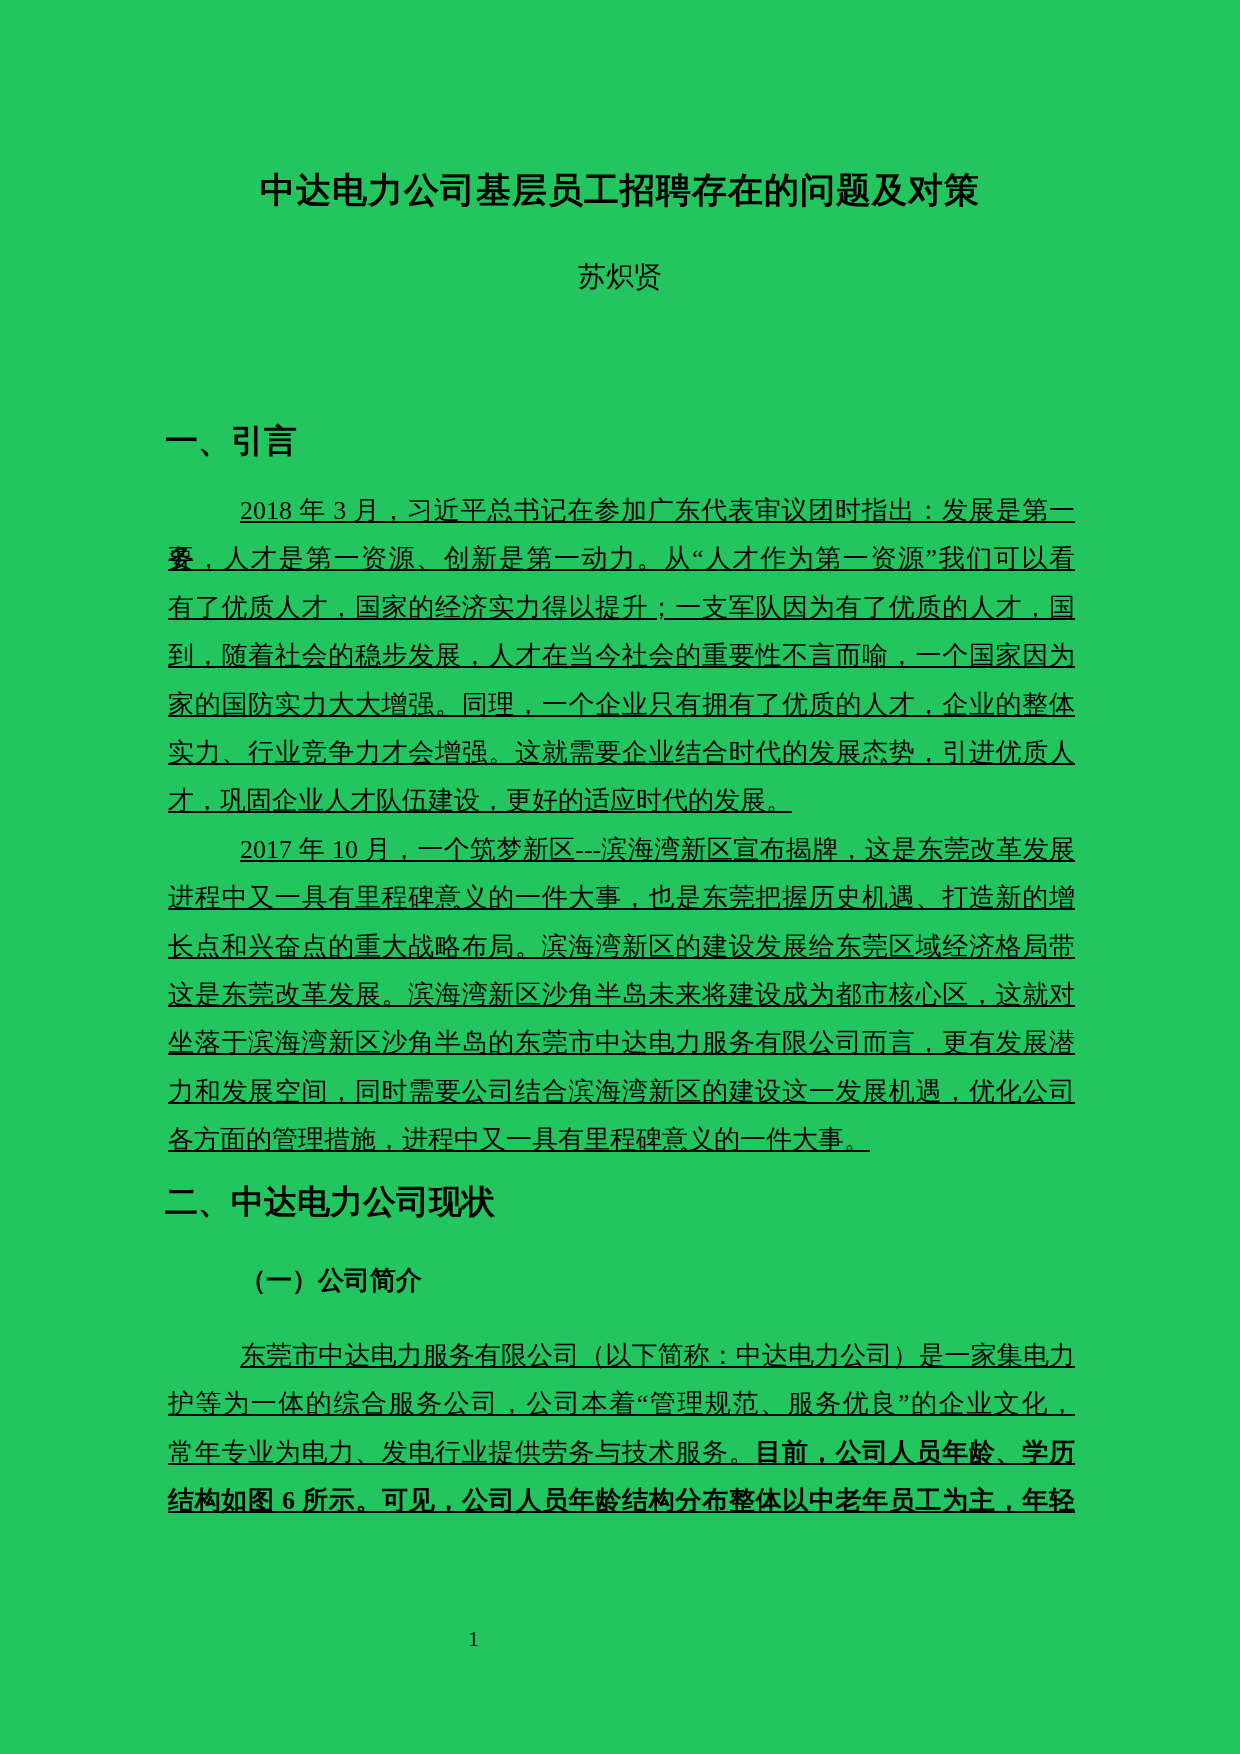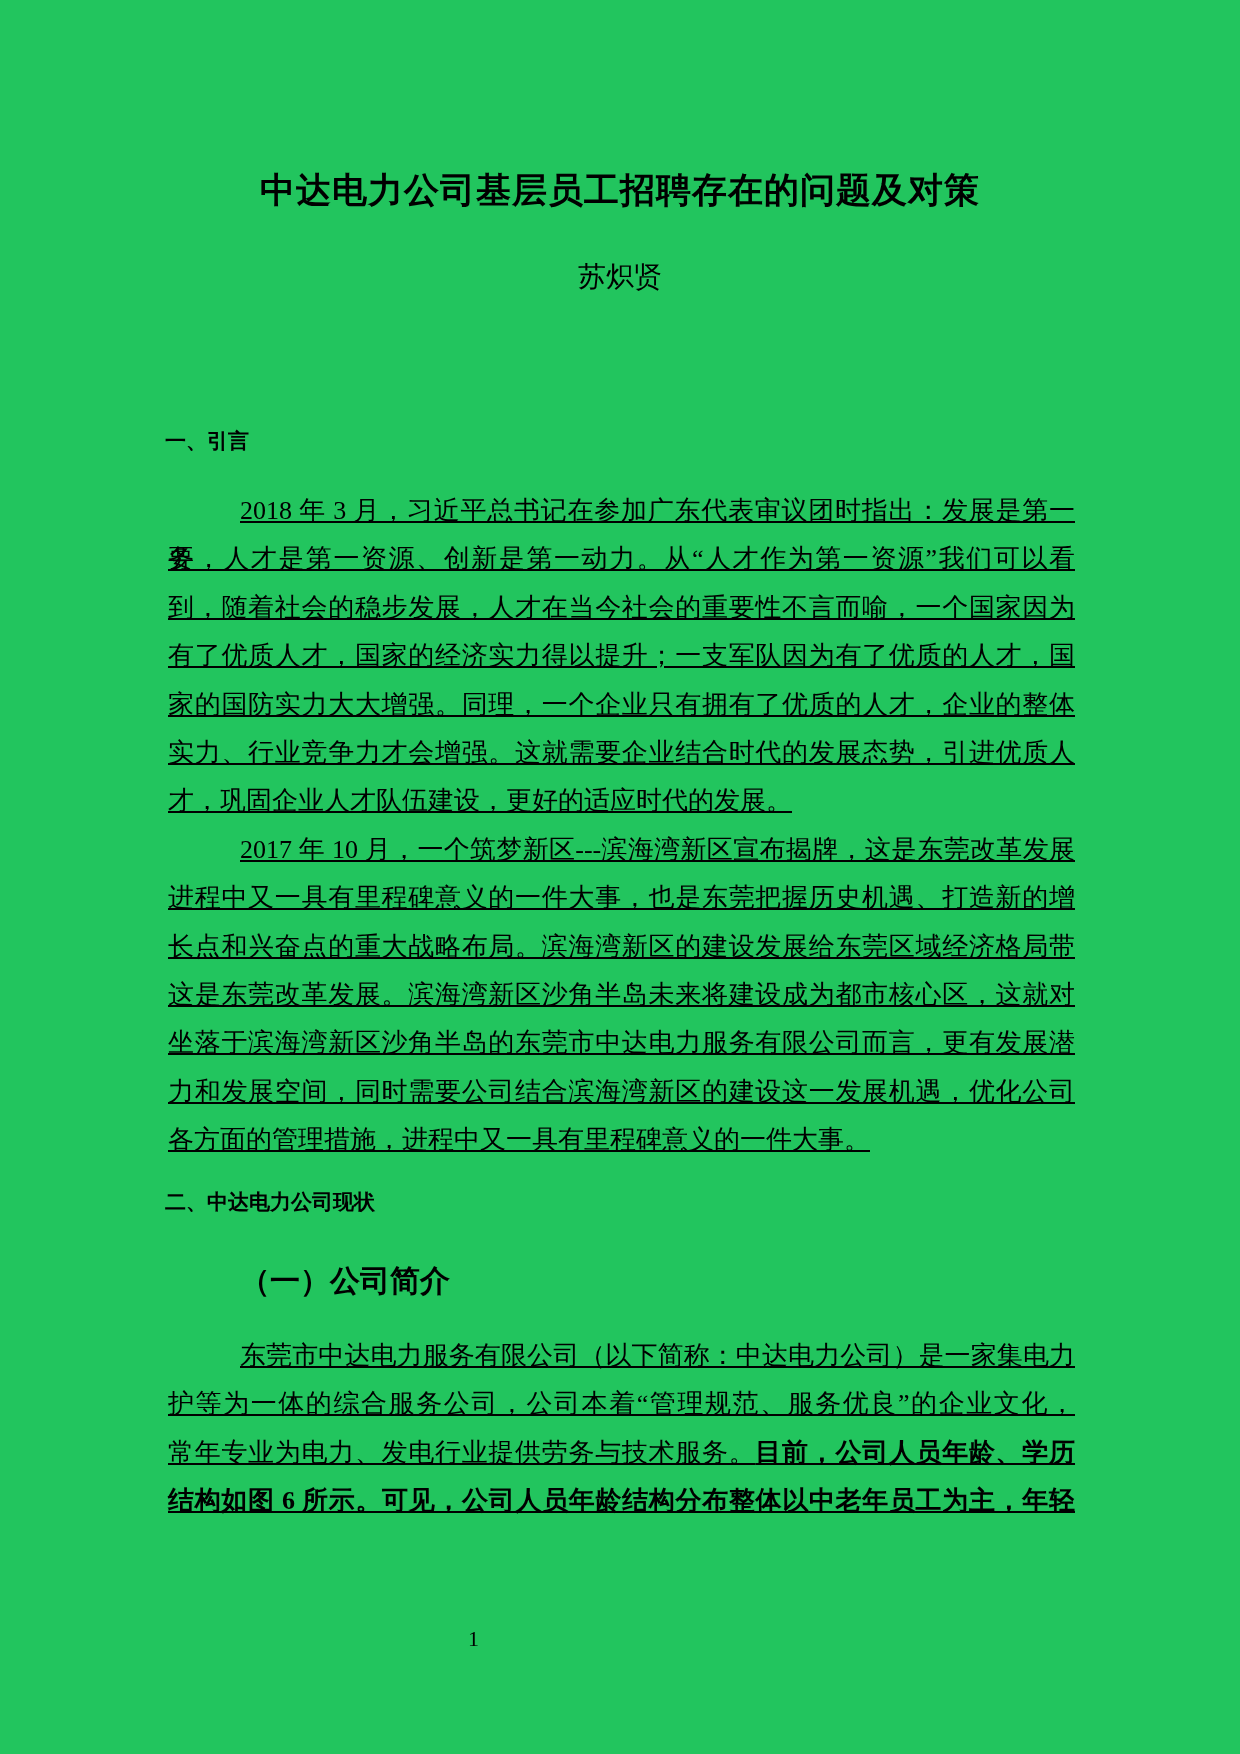--- a/index.html
+++ b/index.html
@@ -24,31 +24,31 @@
   .doc-author {
     position: absolute;
     left: 0; right: 0; top: 260px;
     text-align: center;
     font-size: 28px;
     line-height: 34px;
   }
   .h2 {
     position: absolute;
     left: 165px;
-    font-size: 21px;
+    font-size: 33px;
     font-weight: 700;
     line-height: 38px;
   }
   .h2.intro  { top: 422px; }
   .h2.status { top: 1183px; }
   .h3 {
     position: absolute;
     left: 240px;
     top: 1263px;
-    font-size: 30px;
+    font-size: 26px;
     font-weight: 700;
     line-height: 36px;
   }
   .textblock {
     position: absolute;
     left: 168px;
     width: 907px;
     font-size: 26px;
   }
   .textblock.block-intro   { top: 487px; }
@@ -82,22 +82,22 @@
   <div class="doc-title">中达电力公司基层员工招聘存在的问题及对策</div>
 
   <div class="doc-author">苏炽贤</div>
 
   <div class="h2 intro">一、引言</div>
 
   <div class="textblock block-intro">
     <div>
         <div class="tline indent"><span>2018 年 3 月，习近平总书记在参加广东代表审议团时指出：发展是第一要</span></div>
         <div class="tline"><span>务，人才是第一资源、创新是第一动力。从“人才作为第一资源”我们可以看</span></div>
+        <div class="tline"><span>有了优质人才，国家的经济实力得以提升；一支军队因为有了优质的人才，国</span></div>
         <div class="tline"><span>到，随着社会的稳步发展，人才在当今社会的重要性不言而喻，一个国家因为</span></div>
-        <div class="tline"><span>有了优质人才，国家的经济实力得以提升；一支军队因为有了优质的人才，国</span></div>
         <div class="tline"><span>家的国防实力大大增强。同理，一个企业只有拥有了优质的人才，企业的整体</span></div>
         <div class="tline"><span>实力、行业竞争力才会增强。这就需要企业结合时代的发展态势，引进优质人</span></div>
         <div class="tline flush"><span>才，巩固企业人才队伍建设，更好的适应时代的发展。</span></div>
       </div>
     <div>
         <div class="tline indent"><span>2017 年 10 月，一个筑梦新区---滨海湾新区宣布揭牌，这是东莞改革发展</span></div>
         <div class="tline"><span>进程中又一具有里程碑意义的一件大事，也是东莞把握历史机遇、打造新的增</span></div>
         <div class="tline"><span>长点和兴奋点的重大战略布局。滨海湾新区的建设发展给东莞区域经济格局带</span></div>
         <div class="tline"><span>这是东莞改革发展。滨海湾新区沙角半岛未来将建设成为都市核心区，这就对</span></div>
         <div class="tline"><span>坐落于滨海湾新区沙角半岛的东莞市中达电力服务有限公司而言，更有发展潜</span></div>

